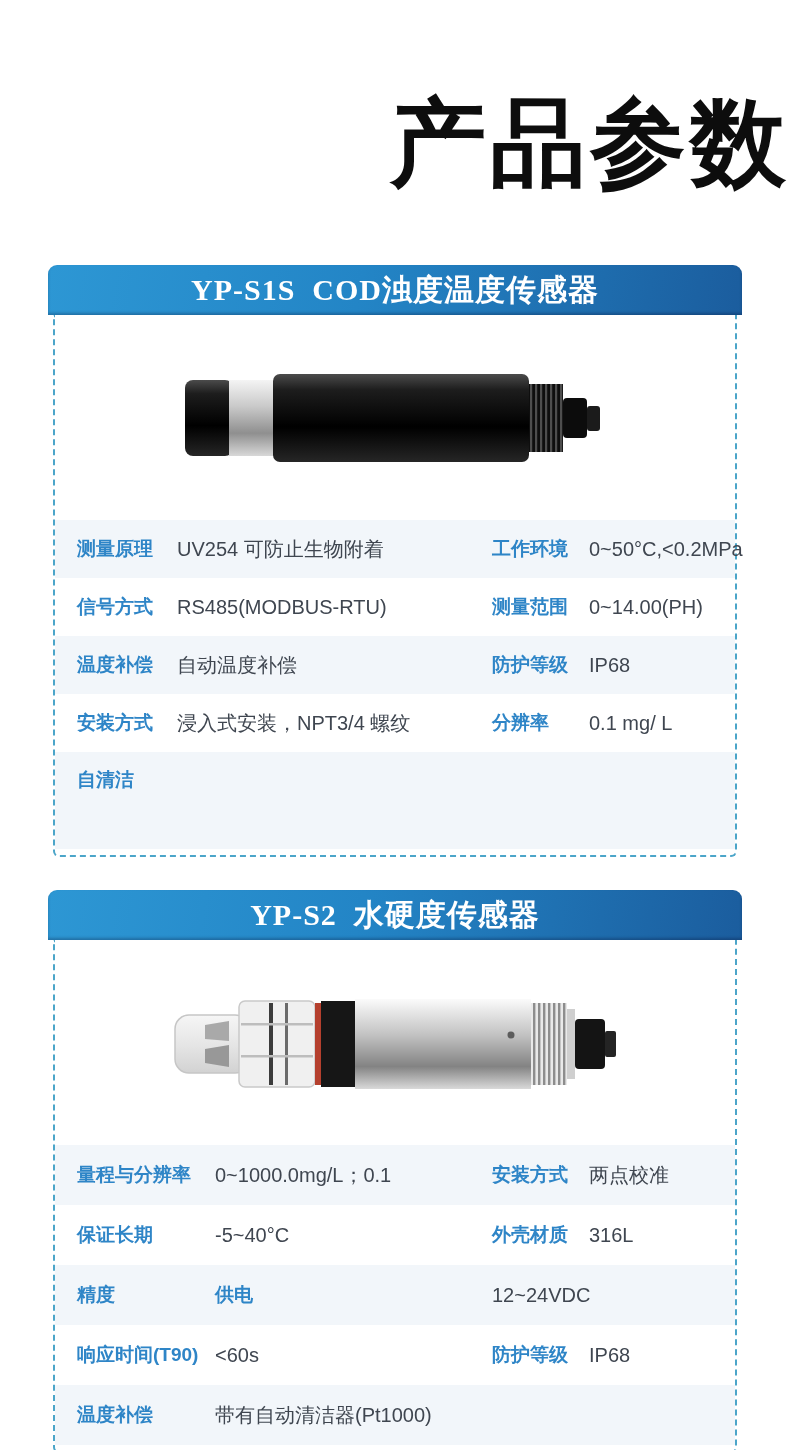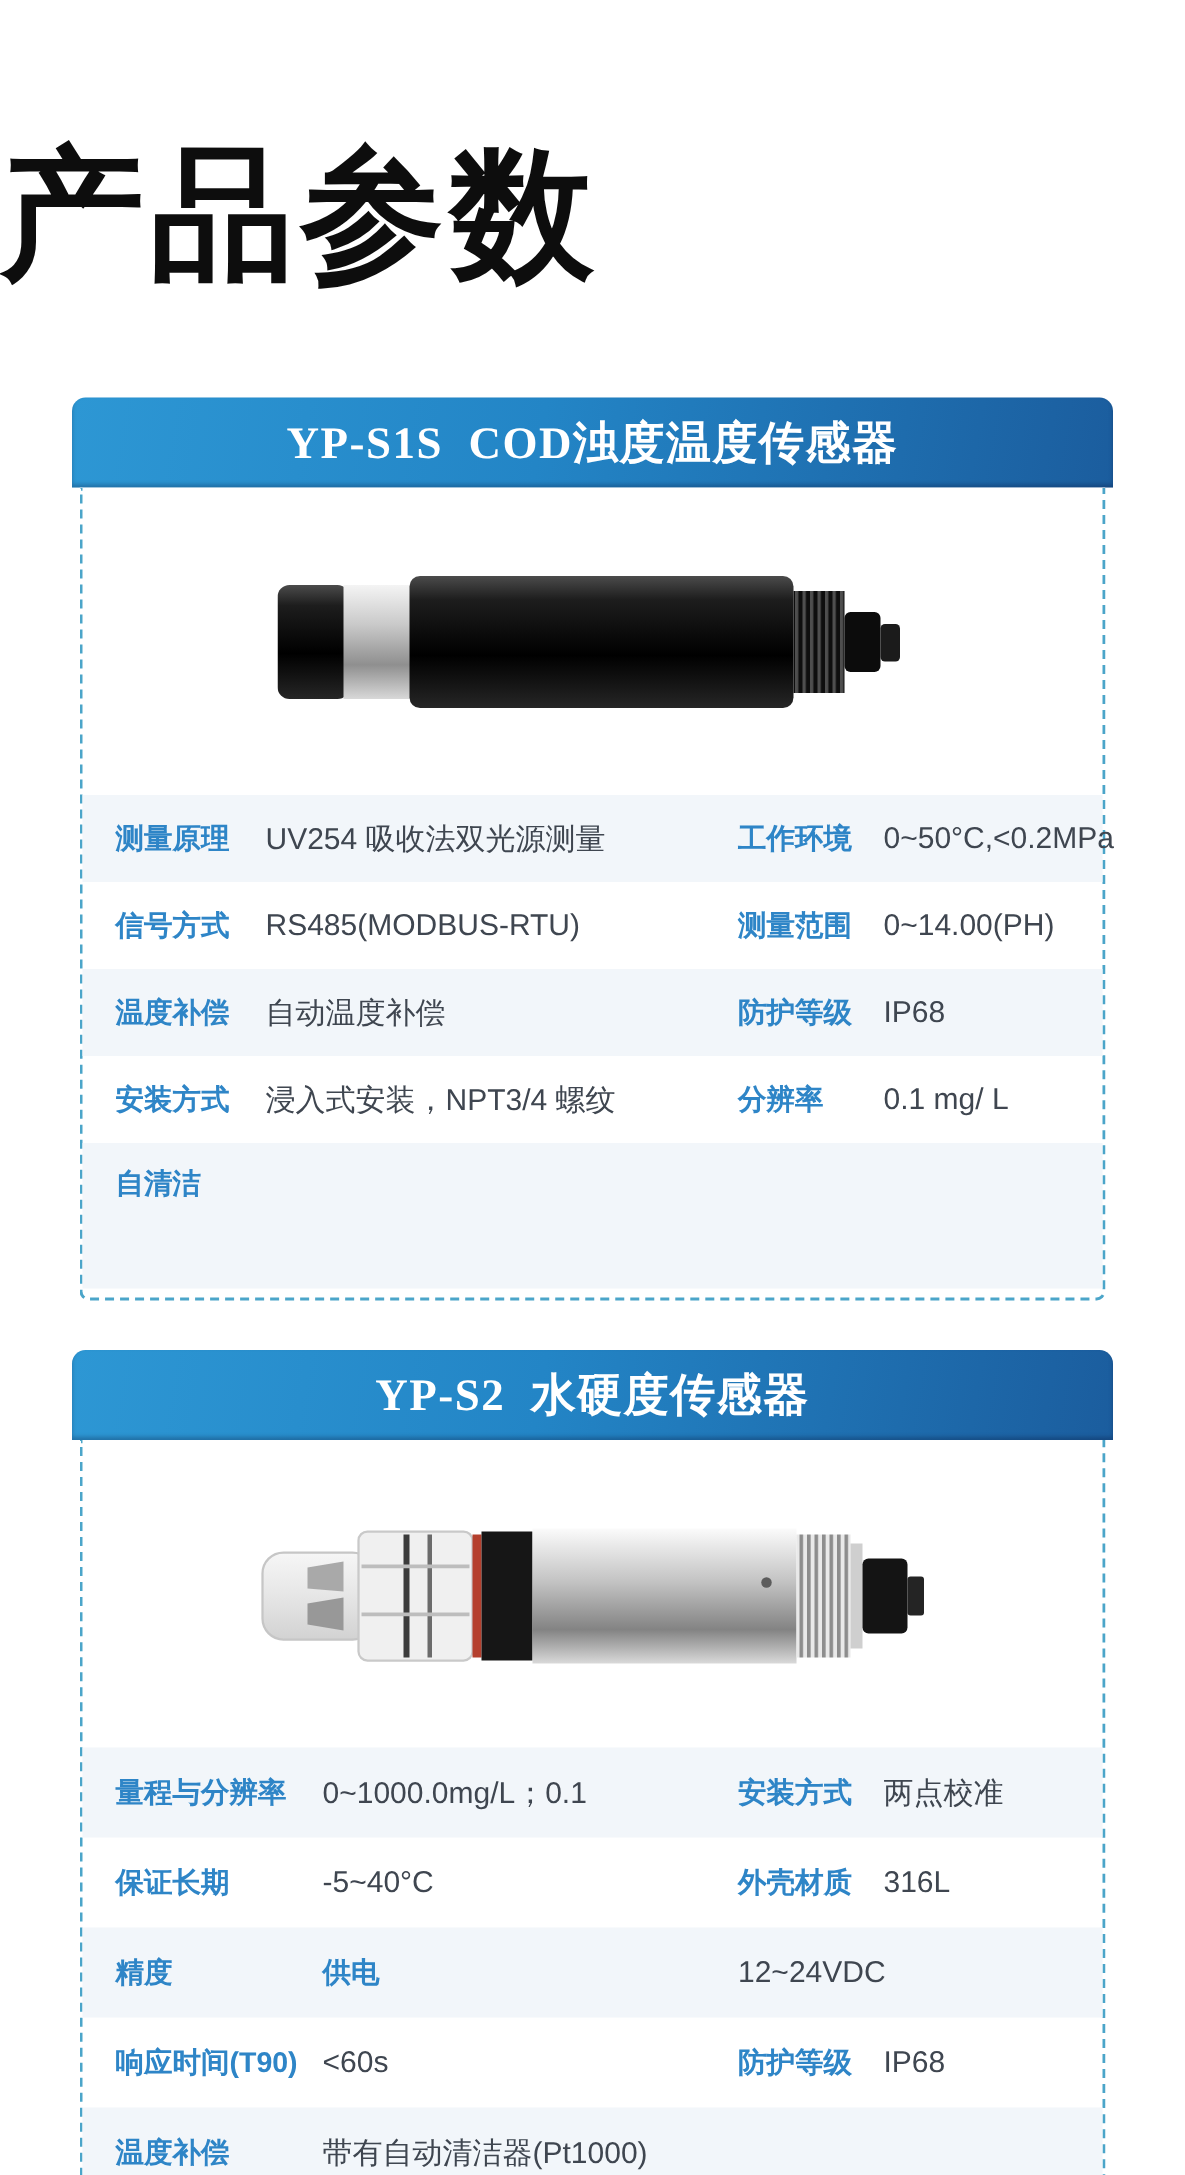--- a/index.html
+++ b/index.html
@@ -3,32 +3,32 @@
 <meta charset="utf-8">
 <style>
   html,body{margin:0;padding:0;}
   body{
     width:790px;height:1450px;background:#ffffff;
     font-family:"Liberation Sans","DejaVu Sans",sans-serif;
     overflow:hidden;
   }
   .main-title{
     margin:86px 0 64px 0;
-    text-align:left;
+    text-align:right;
     font-family:"Liberation Serif","DejaVu Serif",serif;
     font-weight:900;
     font-size:96px;
     line-height:1.2;
     letter-spacing:4px;
     color:#0d0d0d;
   }
   .card{width:694px;margin:0 auto;}
   .card + .card{margin-top:33px;}
   .card-header{
-    height:60px;
+    height:50px;
     border-radius:9px 9px 0 0;
     background:linear-gradient(100deg,#2d97d4 0%,#2385c6 45%,#1b5d9e 100%);
     box-shadow:inset 0 -2px 3px rgba(0,0,30,.25);
     display:flex;align-items:center;justify-content:center;
     color:#ffffff;
     font-family:"Liberation Serif","DejaVu Serif",serif;
     font-weight:bold;
     font-size:30px;
     letter-spacing:1px;
     white-space:pre;
@@ -111,21 +111,21 @@
         <rect x="88" y="2" width="256" height="88" rx="7" fill="url(#gBlack)"></rect>
         <rect x="344" y="12" width="34" height="68" fill="url(#pThread1)"></rect>
         <rect x="378" y="26" width="24" height="40" rx="4" fill="#0c0c0c"></rect>
         <rect x="402" y="34" width="13" height="25" rx="3" fill="#1b1b1b"></rect>
       </svg>
     </div>
 
     <div class="spec-table">
       <div class="spec-row tint">
         <div class="spec-label">测量原理</div>
-        <div class="spec-value">UV254 吸收法双光源测量</div>
+        <div class="spec-value">UV254 可防止生物附着</div>
         <div class="spec-label">工作环境</div>
         <div class="spec-value">0~50°C,&lt;0.2MPa</div>
       </div>
       <div class="spec-row">
         <div class="spec-label">信号方式</div>
         <div class="spec-value">RS485(MODBUS-RTU)</div>
         <div class="spec-label">测量范围</div>
         <div class="spec-value">0~14.00(PH)</div>
       </div>
       <div class="spec-row tint">

